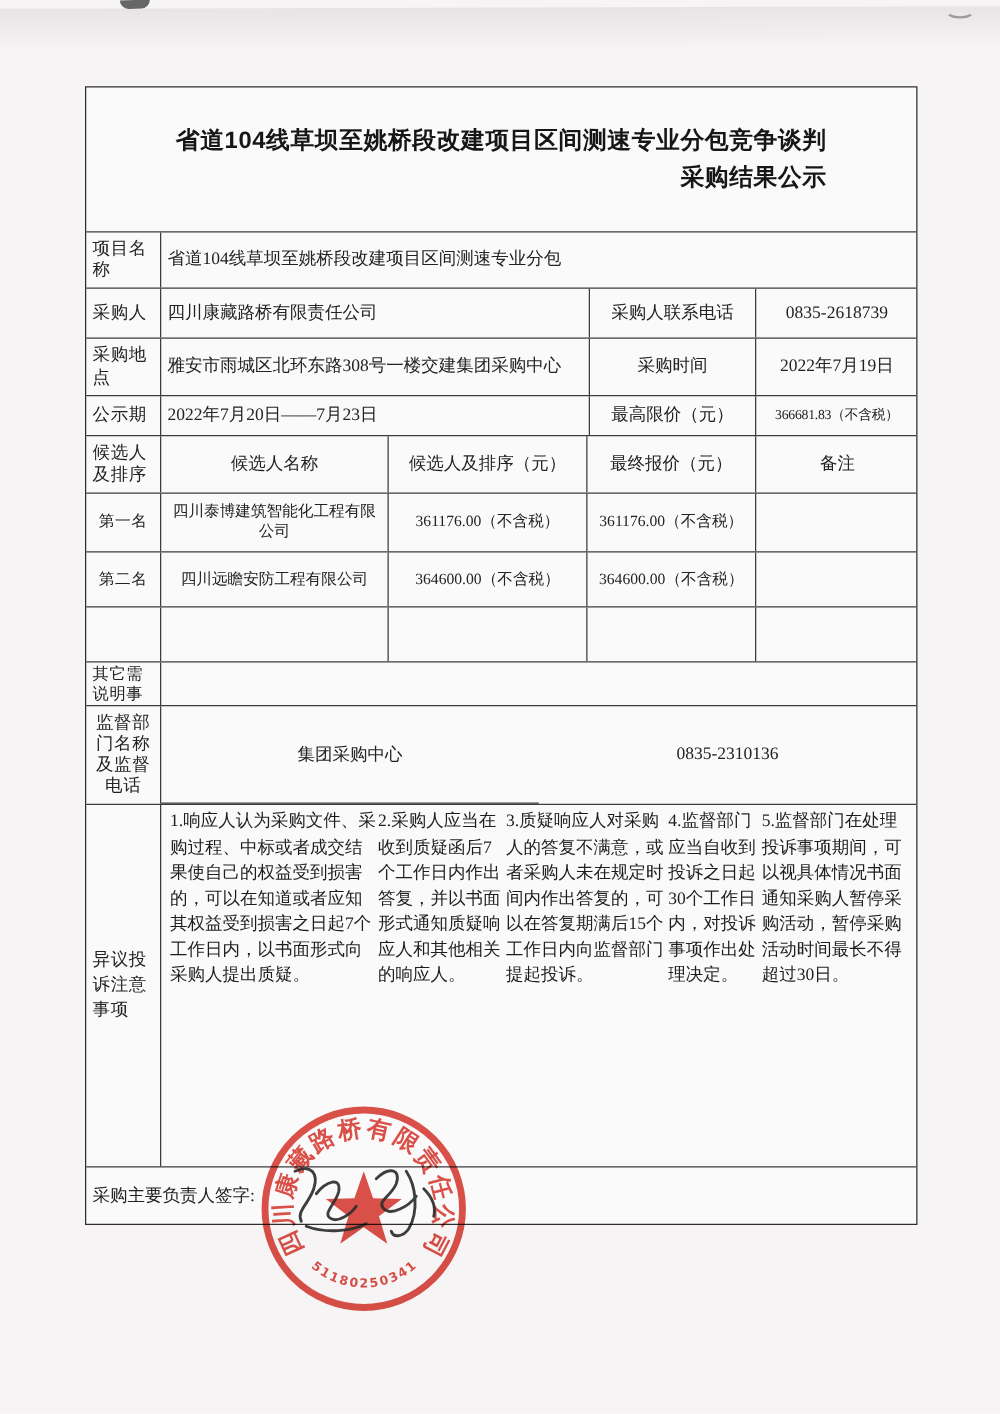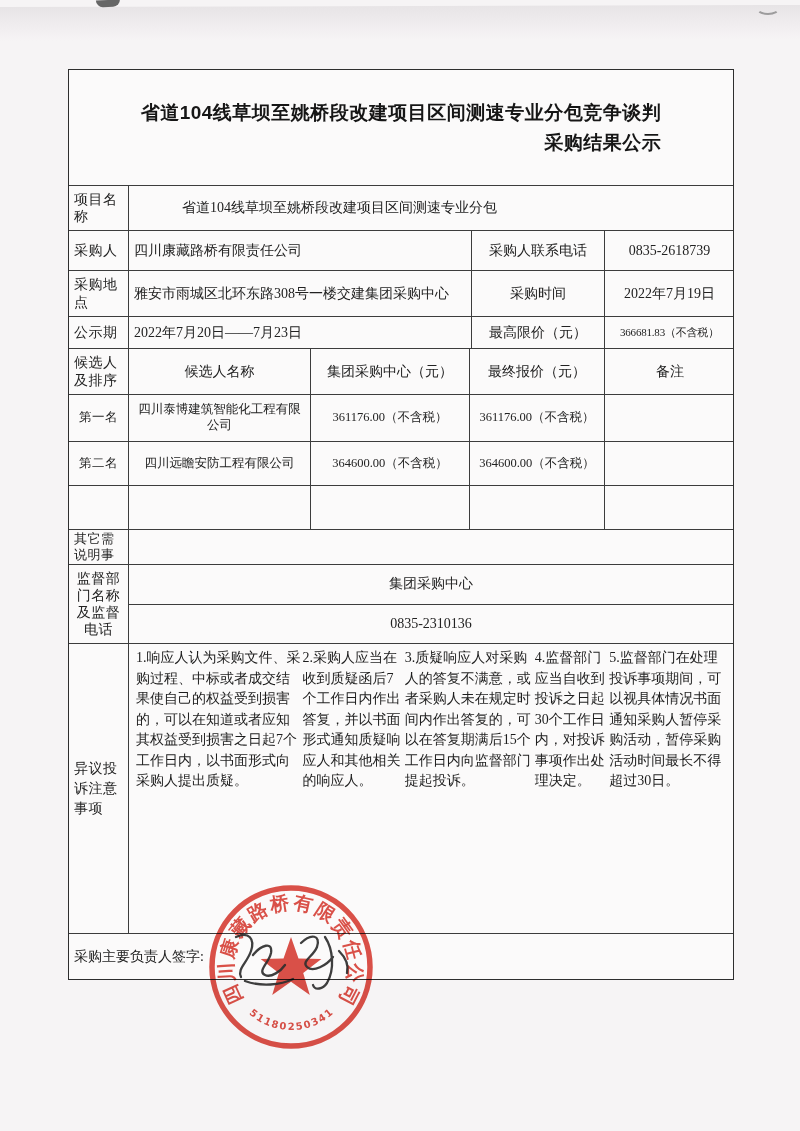--- a/index.html
+++ b/index.html
@@ -27,21 +27,21 @@
   .trow{display:flex;border-bottom:1px solid #3c3c3c;box-sizing:border-box;}
   .trow:last-child{border-bottom:none;}
   .cell{box-sizing:border-box;border-right:1px solid #3c3c3c;display:flex;align-items:center;
     padding:2px 5px;line-height:1.25;overflow:hidden;}
   .cell:last-child{border-right:none;}
   .lab{width:60px;flex:none;font-size:14px;letter-spacing:.5px;}
   .center{justify-content:center;text-align:center;}
   .title-row{height:115px;align-items:center;justify-content:center;border-bottom:1px solid #3c3c3c;display:flex;}
   .title-inner{text-align:right;font-family:"Liberation Sans","DejaVu Sans",sans-serif;
     font-weight:700;font-size:19px;line-height:30px;color:#161616;letter-spacing:.5px;}
-  .h-project{height:45px;gap:48px;}
+  .h-project{height:45px;}
   .h-purchaser{height:40px;}
   .h-location{height:46px;}
   .h-publicity{height:32px;}
   .h-candhead{height:46px;}
   .h-cand1{height:47px;}
   .h-cand2{height:44px;}
   .h-cand3{height:44px;}
   .h-other{height:35px;}
   .h-sup{height:79px;}
   .h-objection{height:290px;}
@@ -49,21 +49,21 @@
   .w-name{width:182px;flex:none;}
   .w-doc{width:159px;flex:none;}
   .w-final{width:135px;flex:none;font-family:Liberation Serif, serif;}
   .w-remark{width:130px;flex:none;}
   .w-widevalue{width:343px;flex:none;}
   .w-sublabel{width:133px;flex:none;}
   .w-subvalue{width:129px;flex:none;}
   .w-fullvalue{flex:1;}
   .small{font-size:12.5px;}
   .xsmall{font-size:11px;letter-spacing:-0.2px;}
-  .sup-right{flex:1;display:flex;flex-direction:column;}
+  .sup-right{flex:1;display:flex;flex-direction:row;}
   .sup-sub{flex:1;display:flex;align-items:center;justify-content:center;box-sizing:border-box;}
   .sup-sub:first-child{border-bottom:1px solid #3c3c3c;}
   .objection-text{flex:1;display:flex;flex-direction:row;justify-content:center;
     padding:4px 7px;font-size:14px;line-height:20.5px;color:#1d1d1d;}
   .sign-cell{width:100%;display:flex;align-items:center;padding:2px 5px;box-sizing:border-box;}
   
   .seal-svg{position:absolute;left:166px;top:842px;width:250px;height:250px;
     mix-blend-mode:multiply;pointer-events:none;}
 </style>
 </head>
@@ -104,21 +104,21 @@
   <div class="trow h-publicity">
     <div class="cell lab">公示期</div>
     <div class="cell w-widevalue">2022年7月20日——7月23日</div>
     <div class="cell w-sublabel center">最高限价（元）</div>
     <div class="cell w-subvalue center xsmall">366681.83（不含税）</div>
   </div>
 
   <div class="trow h-candhead">
     <div class="cell lab">候选人及排序</div>
     <div class="cell w-name center">候选人名称</div>
-    <div class="cell w-doc center">集团采购中心（元）</div>
+    <div class="cell w-doc center">候选人及排序（元）</div>
     <div class="cell w-final center">最终报价（元）</div>
     <div class="cell w-remark center">备注</div>
   </div>
 
   <div class="trow h-cand1">
     <div class="cell lab center small">第一名</div>
     <div class="cell w-name center small">四川泰博建筑智能化工程有限公司</div>
     <div class="cell w-doc center small">361176.00（不含税）</div>
     <div class="cell w-final center small">361176.00（不含税）</div>
     <div class="cell w-remark center small"></div>

